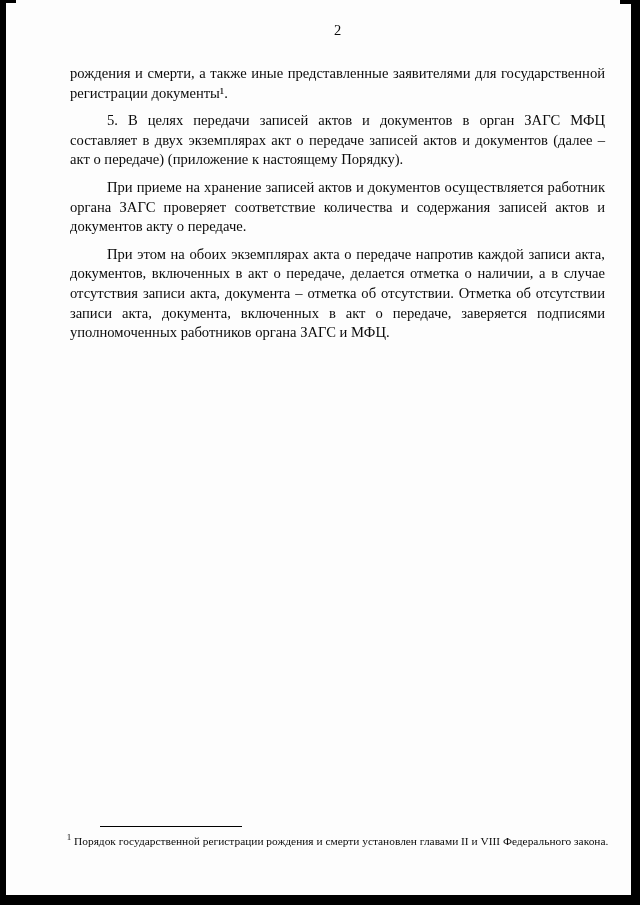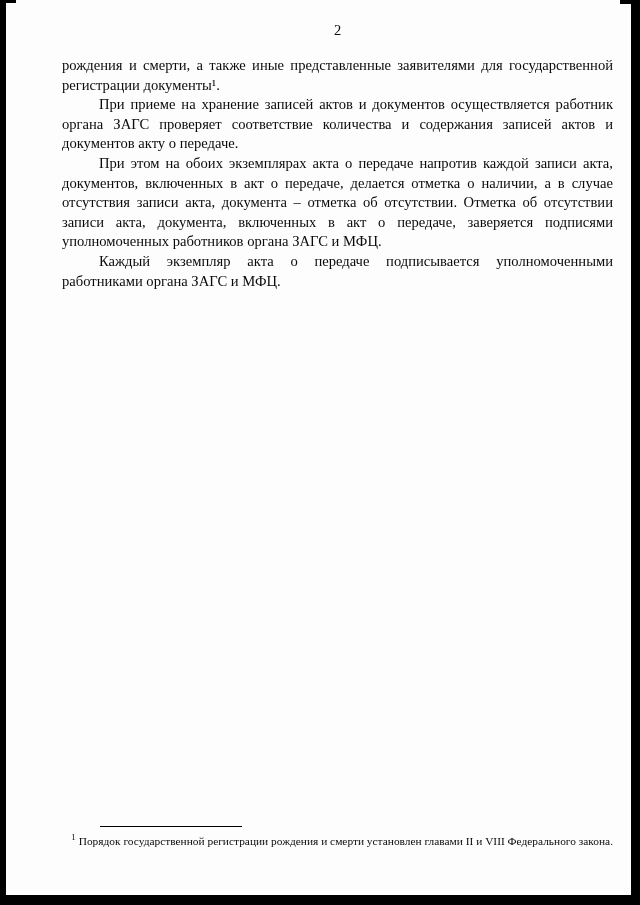--- a/index.html
+++ b/index.html
@@ -30,62 +30,62 @@
 
   .body-text {
     position: absolute;
     top: 56px;
     left: 62px;
     width: 551px;
     font-size: 14.6px;
     line-height: 19.6px;
     text-align: justify;
   }
-  .body-text p { margin: 0; }
+  .body-text p { margin: 8px; }
   .body-text p.indent { text-indent: 37px; }
 
   .footnote {
     position: absolute;
     left: 62px;
     top: 826px;
     width: 551px;
   }
   .fn-rule {
     display: block;
     width: 142px;
     height: 1px;
     background: #000;
     margin-left: 38px;
   }
   .fn-text {
     margin: 7px 0 4px 0;
     font-size: 11.4px;
     line-height: 14px;
-    text-align: right;
+    text-align: center;
   }
   sup {
     font-size: 9px;
     vertical-align: super;
     line-height: 0;
   }
 </style>
 </head>
 <body>
 
 <div class="scan-edge edge-left"></div>
 <div class="scan-edge edge-right"></div>
 <div class="scan-edge edge-bottom"></div>
 <div class="scan-edge corner-top-left"></div>
 <div class="scan-edge corner-top-right"></div>
 
 <div class="page-number">2</div>
 
 <div class="body-text">
   <p>рождения и смерти, а также иные представленные заявителями для государственной регистрации документы¹.</p>
+  <p class="indent">5. В целях передачи записей актов и документов в орган ЗАГС МФЦ составляет в двух экземплярах акт о передаче записей актов и документов (далее – акт о передаче) (приложение к настоящему Порядку).</p>
   <p class="indent">При приеме на хранение записей актов и документов осуществляется работник органа ЗАГС проверяет соответствие количества и содержания записей актов и документов акту о передаче.</p>
   <p class="indent">При этом на обоих экземплярах акта о передаче напротив каждой записи акта, документов, включенных в акт о передаче, делается отметка о наличии, а в случае отсутствия записи акта, документа – отметка об отсутствии. Отметка об отсутствии записи акта, документа, включенных в акт о передаче, заверяется подписями уполномоченных работников органа ЗАГС и МФЦ.</p>
-  <p class="indent">Каждый экземпляр акта о передаче подписывается уполномоченными работниками органа ЗАГС и МФЦ.</p>
 </div>
 
 <div class="footnote">
   <span class="fn-rule"></span>
   <p class="fn-text"><sup>1</sup> <span>Порядок государственной регистрации рождения и смерти установлен главами II и VIII Федерального закона.</span></p>
 </div>
 
 </body></html>

